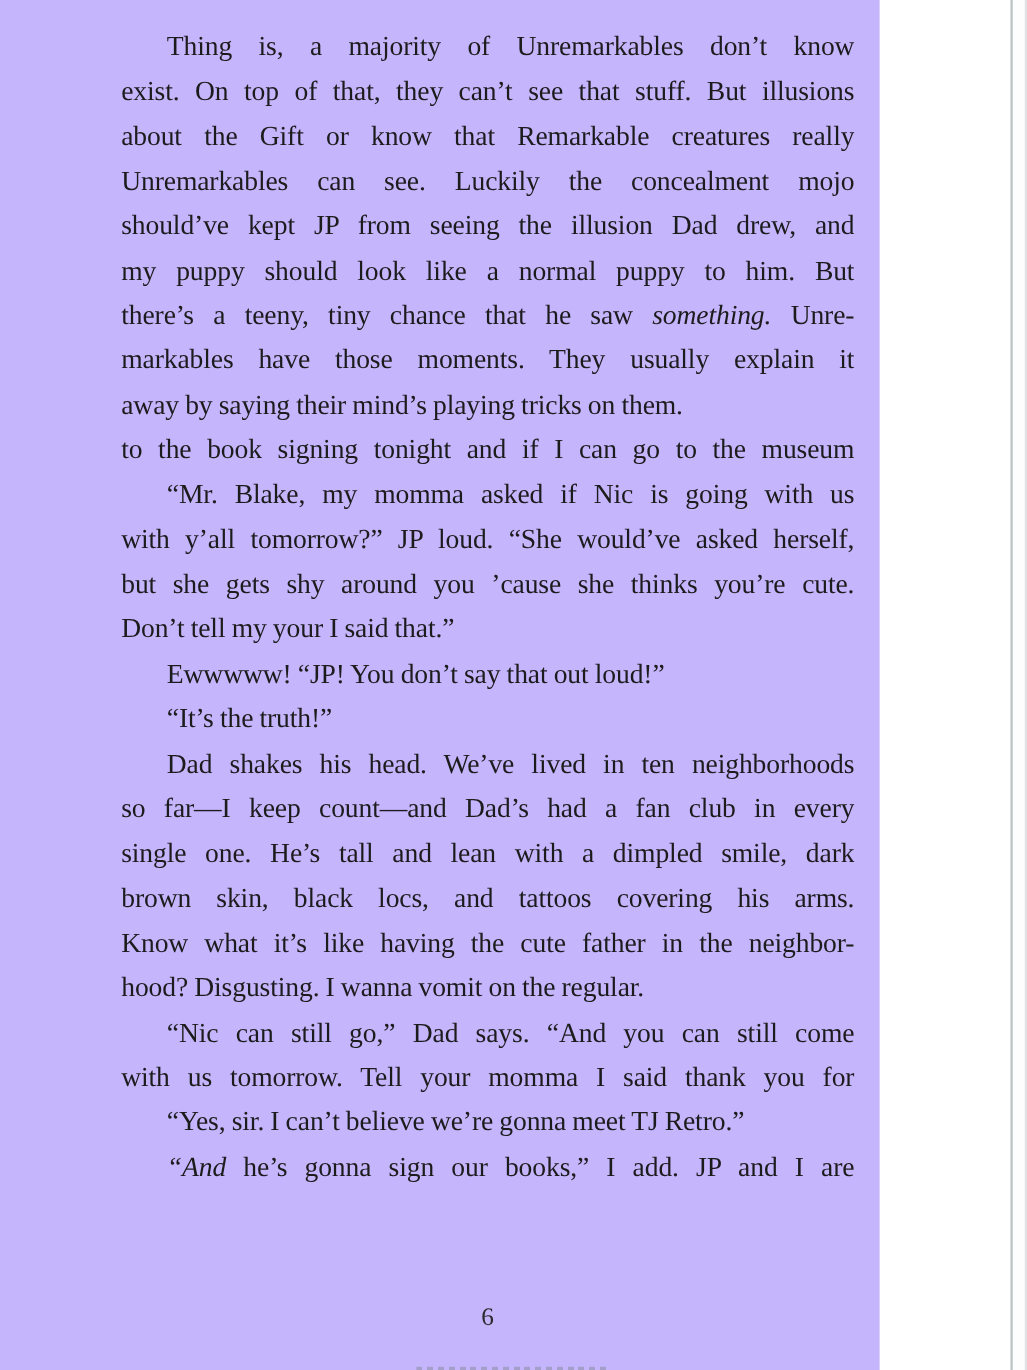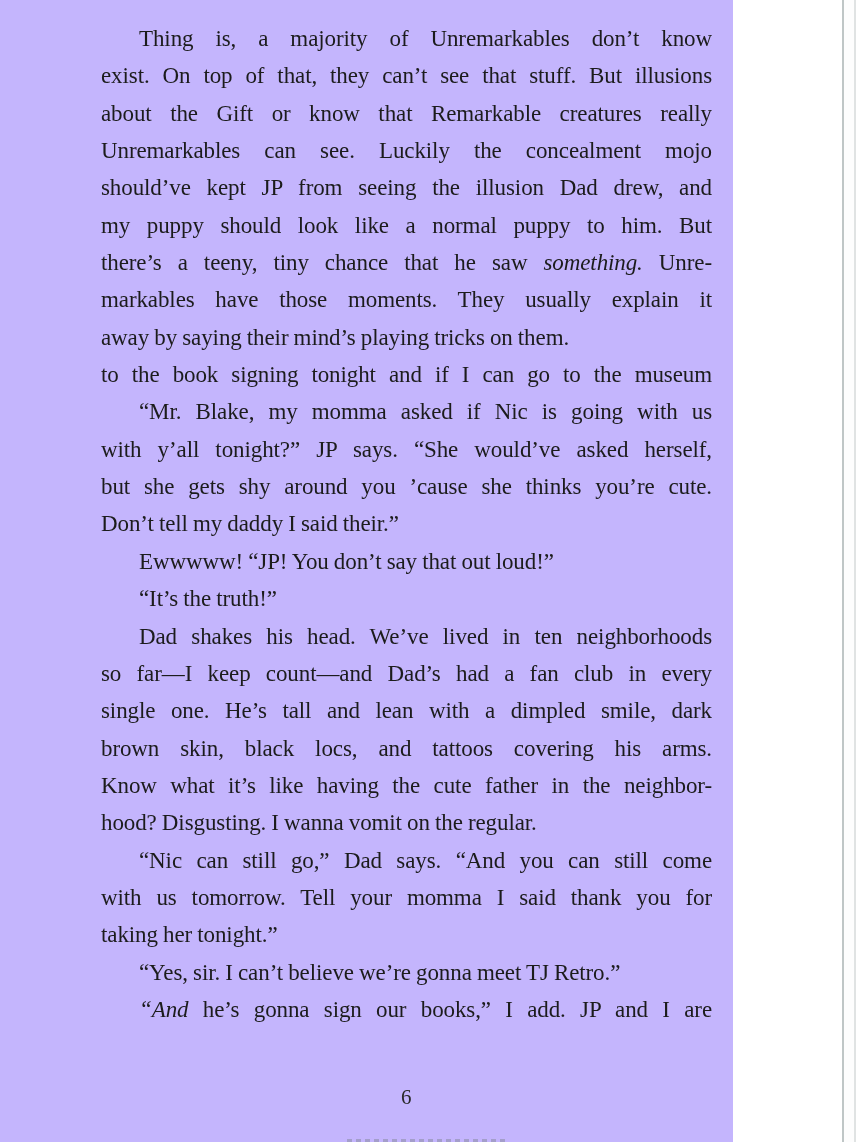--- a/index.html
+++ b/index.html
@@ -91,34 +91,33 @@
       <div class="line"><span>exist. On top of that, they can’t see that stuff. But illusions</span></div>
       <div class="line"><span>about the Gift or know that Remarkable creatures really</span></div>
       <div class="line"><span>Unremarkables can see. Luckily the concealment mojo</span></div>
       <div class="line"><span>should’ve kept JP from seeing the illusion Dad drew, and</span></div>
       <div class="line"><span>my puppy should look like a normal puppy to him. But</span></div>
       <div class="line"><span>there’s a teeny, tiny chance that he saw </span><i>something.</i><span> Unre-</span></div>
       <div class="line"><span>markables have those moments. They usually explain it</span></div>
       <div class="line endline"><span>away by saying their mind’s playing tricks on them.</span></div>
       <div class="line"><span>to the book signing tonight and if I can go to the museum</span></div>
       <div class="line indent"><span>“Mr. Blake, my momma asked if Nic is going with us</span></div>
-      <div class="line"><span>with y’all tonight?” JP says. “She would’ve asked herself,</span></div>
+      <div class="line"><span>with y’all tomorrow?” JP loud. “She would’ve asked herself,</span></div>
       <div class="line"><span>but she gets shy around you ’cause she thinks you’re cute.</span></div>
-      <div class="line endline"><span>Don’t tell my daddy I said their.”</span></div>
+      <div class="line endline"><span>Don’t tell my your I said that.”</span></div>
       <div class="line indent endline"><span>Ewwwww! “JP! You don’t say that out loud!”</span></div>
       <div class="line indent endline"><span>“It’s the truth!”</span></div>
       <div class="line indent"><span>Dad shakes his head. We’ve lived in ten neighborhoods</span></div>
       <div class="line"><span>so far—I keep count—and Dad’s had a fan club in every</span></div>
       <div class="line"><span>single one. He’s tall and lean with a dimpled smile, dark</span></div>
       <div class="line"><span>brown skin, black locs, and tattoos covering his arms.</span></div>
       <div class="line"><span>Know what it’s like having the cute father in the neighbor-</span></div>
       <div class="line endline"><span>hood? Disgusting. I wanna vomit on the regular.</span></div>
       <div class="line indent"><span>“Nic can still go,” Dad says. “And you can still come</span></div>
       <div class="line"><span>with us tomorrow. Tell your momma I said thank you for</span></div>
-      <div class="line endline"><span>taking her tonight.”</span></div>
       <div class="line indent endline"><span>“Yes, sir. I can’t believe we’re gonna meet TJ Retro.”</span></div>
       <div class="line indent"><i>“And</i><span> he’s gonna sign our books,” I add. JP and I are</span></div>
     </div>
   <div class="pagenum">6</div>
   <div class="sliver"></div>
 </div>
 
 <div class="gutter"></div>
 
 </body></html>

